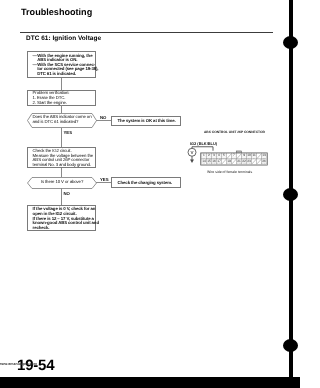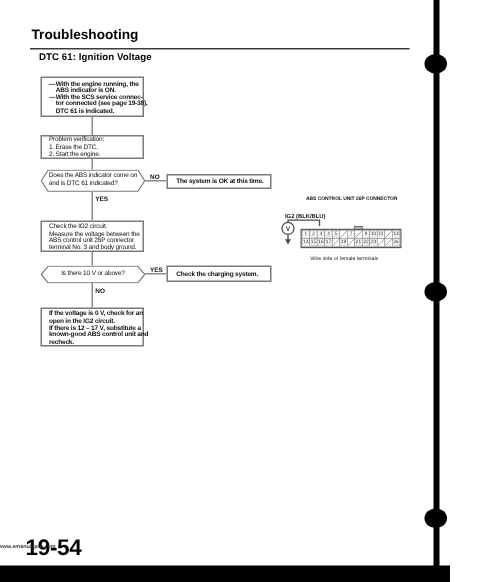--- a/index.html
+++ b/index.html
@@ -4,21 +4,21 @@
 <title>Troubleshooting</title>
 <style>
   html,body{margin:0;padding:0;}
   body{width:300px;height:388px;background:#ffffff;overflow:hidden;
        font-family:"Liberation Sans",sans-serif;color:#000;
        -webkit-font-smoothing:antialiased;text-rendering:geometricPrecision;}
   #page{position:relative;width:300px;height:388px;filter:grayscale(1);}
   .abs{position:absolute;}
 
   
-  #title{left:21px;top:18px;font-size:9.1px;font-weight:bold;letter-spacing:0px;}
+  #title{left:21px;top:7px;font-size:9.1px;font-weight:bold;letter-spacing:0px;}
   #title-rule{left:20px;top:32px;width:253px;height:1.3px;background:#3c3c3c;}
   #subtitle{left:26px;top:35.3px;font-size:6.45px;font-weight:bold;letter-spacing:.05px;}
 
   
   .box{border:0.8px solid #7a7a7a;background:#fff;box-sizing:border-box;}
   .btxt{font-size:4.35px;line-height:4.6px;color:#111;letter-spacing:-0.12px;white-space:nowrap;}
   .sym{font-weight:bold;}
   .dash{width:4.6px;flex:none;font-weight:bold;}
   .vline{background:#8a8a8a;width:0.8px;}
   .hline{background:#8a8a8a;height:0.8px;}

